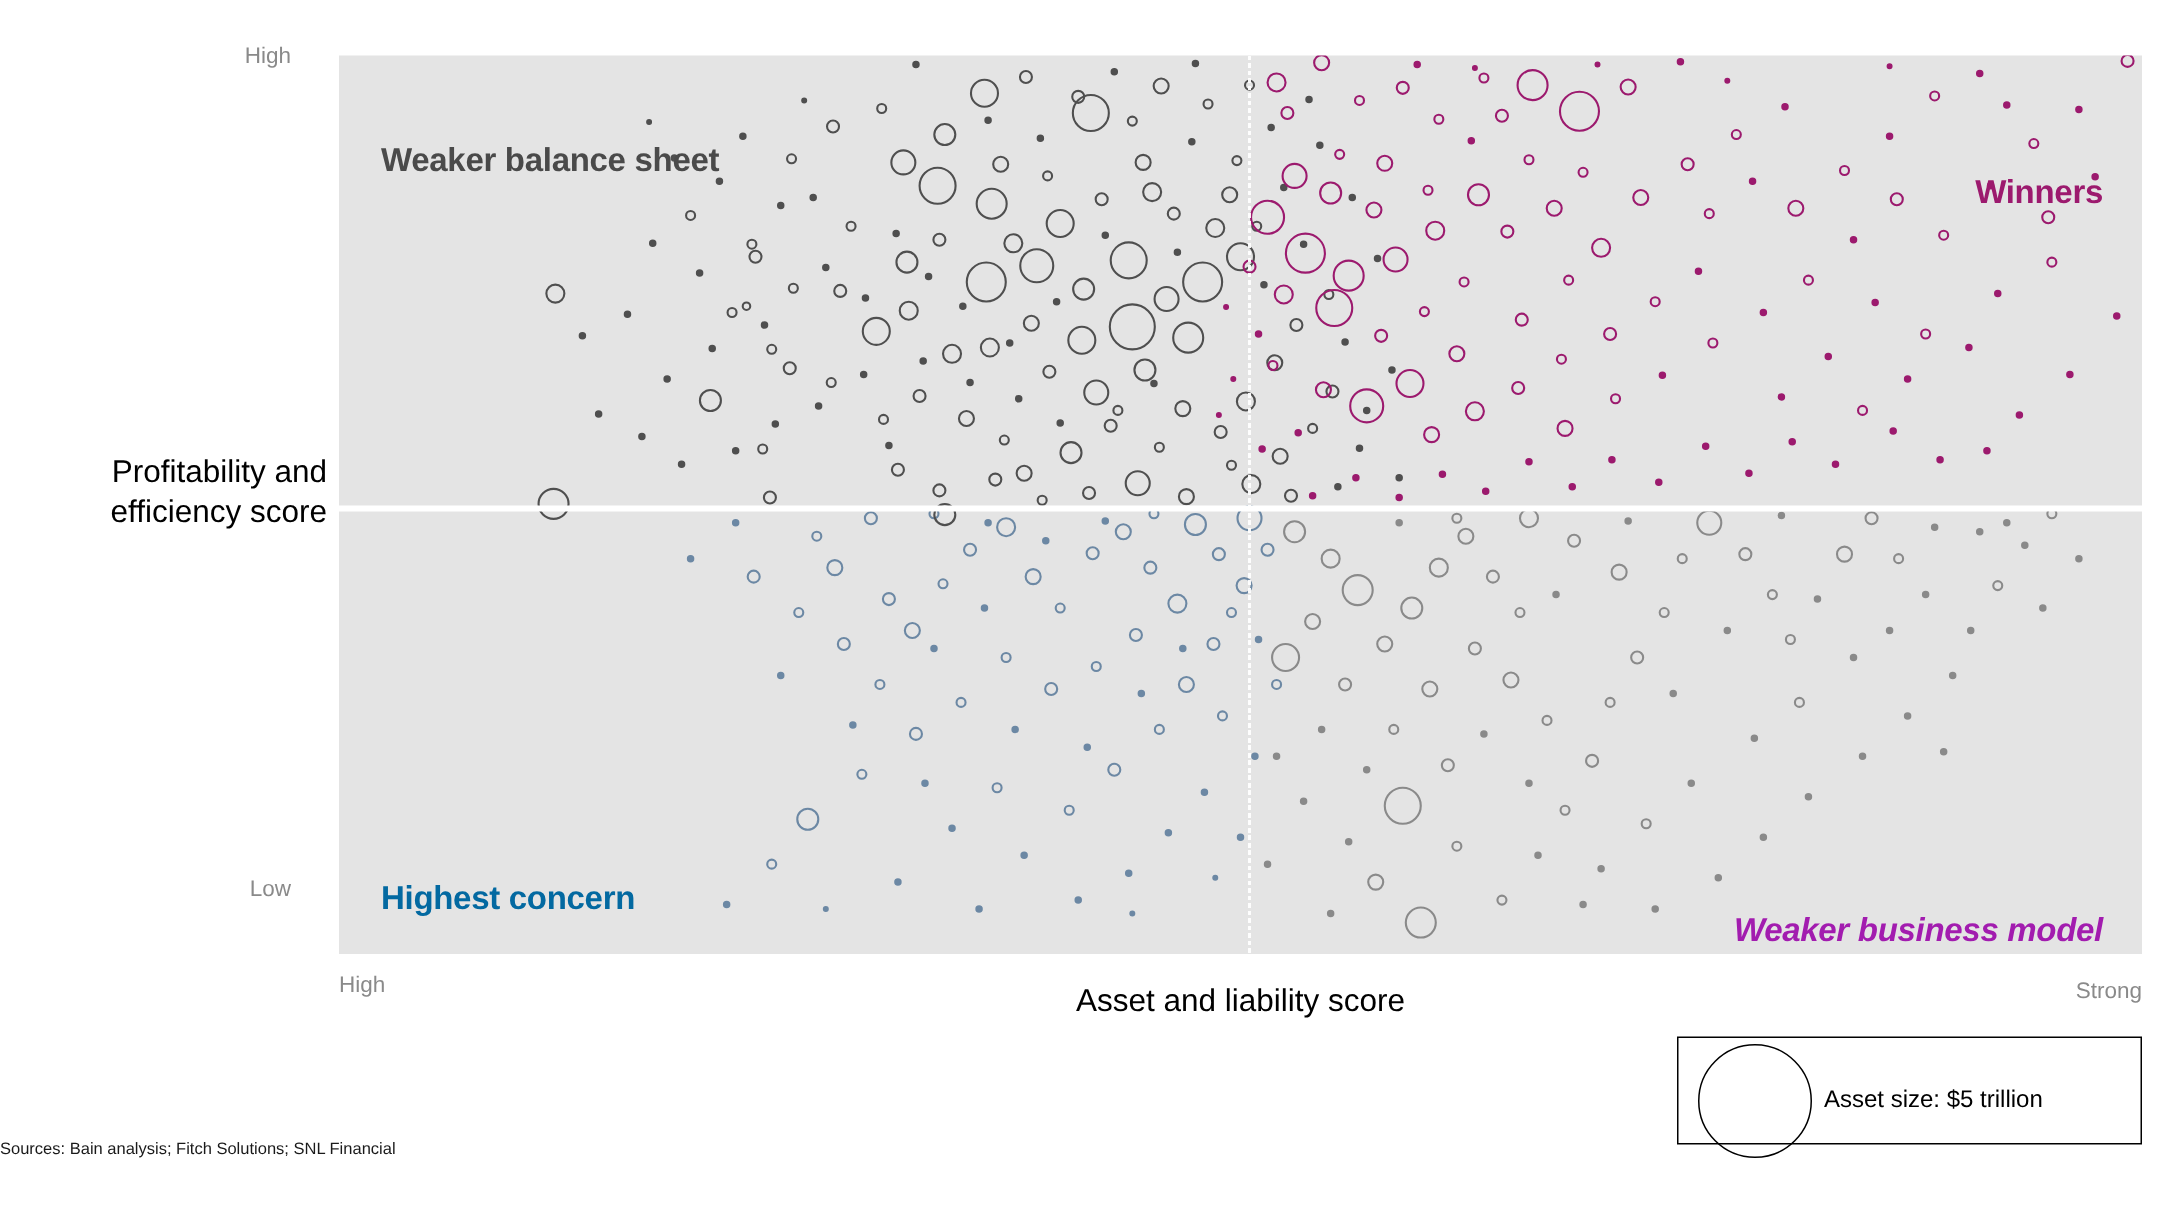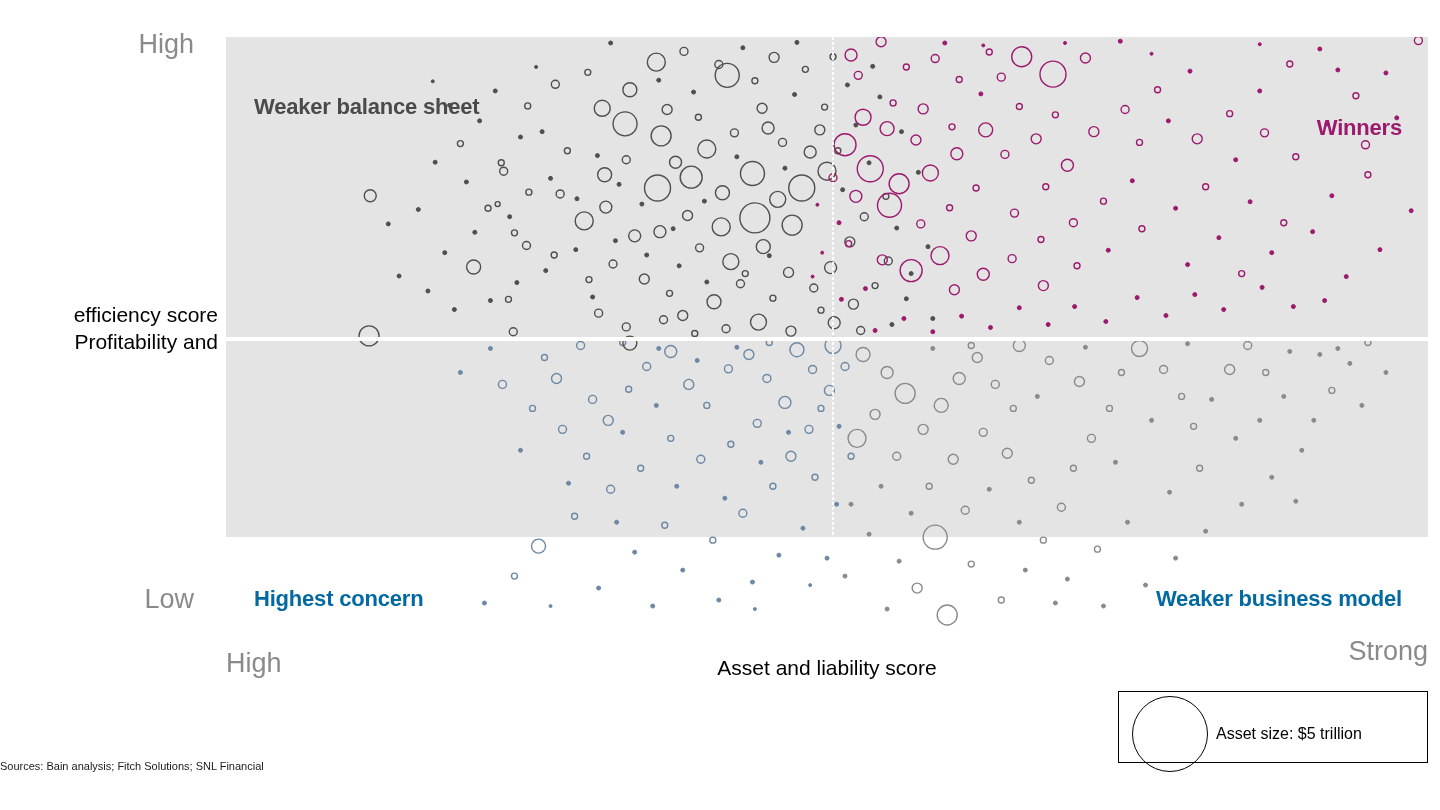--- a/index.html
+++ b/index.html
@@ -19,21 +19,21 @@
     left: 0; top: 0;
     width: 1440px;
     height: 810px;
   }
   
   #plot-panel {
     position: absolute;
     left: 226px;
     top: 37px;
     width: 1202px;
-    height: 500px;
+    height: 599px;
     background: #e4e4e4;
   }
   #bubble-svg {
     position: absolute;
     left: 0; top: 0;
     width: 1202px;
     height: 599px;
     display: block;
   }
   
@@ -66,33 +66,33 @@
     position: absolute;
     font-weight: bold;
     font-size: 22px;
     letter-spacing: -0.2px;
     white-space: nowrap;
     z-index: 8;
   }
   #quad-label-tl { left: 28px;  top: 57px;  color: #4a4a4a; }
   #quad-label-tr { right: 26px; top: 56px;  color: #9c1a6e; margin-top: 22px; }
   #quad-label-bl { left: 28px;  top: 549px; color: #0369a1; }
-  #quad-label-br { right: 26px; top: 549px; color: #0369a1; }
+  #quad-label-br { right: 26px; top: 570px; color: #a21caf; font-style: italic; }
 
   
   .axis-tick {
     position: absolute;
-    font-size: 27px;
+    font-size: 15px;
     color: #8a8a8a;
     white-space: nowrap;
   }
   #tick-high { right: 1246px; top: 29px; }
   #tick-low  { right: 1246px; top: 584px; }
   #tick-weak   { left: 226px;  top: 648px; }
-  #tick-strong { right: 12px;  top: 636px; }
+  #tick-strong { right: 12px;  top: 652px; }
 
   #y-axis-label {
     position: absolute;
     right: 1222px;
     top: 301px;
     width: 200px;
     text-align: right;
     font-size: 21px;
     line-height: 27px;
     color: #000000;
@@ -154,22 +154,22 @@
 </style>
 </head>
 <body>
 
 <div id="stage">
 
   <div class="axis-tick" id="tick-high">High</div>
   <div class="axis-tick" id="tick-low">Low</div>
 
   <div id="y-axis-label">
+    <div>Profitability and</div>
     <div>efficiency score</div>
-    <div>Profitability and</div>
   </div>
 
   <div id="plot-panel">
     <svg id="bubble-svg" viewBox="0 0 1202 599" preserveAspectRatio="none">
         <g fill="none" stroke="#8a8a8a" stroke-width="1.4">
           <circle cx="637.06" cy="317.47" r="7.00"></circle>
           <circle cx="661.10" cy="335.44" r="6.00"></circle>
           <circle cx="679.13" cy="356.40" r="10.00"></circle>
           <circle cx="649.08" cy="377.37" r="5.00"></circle>
           <circle cx="631.05" cy="401.33" r="9.00"></circle>

